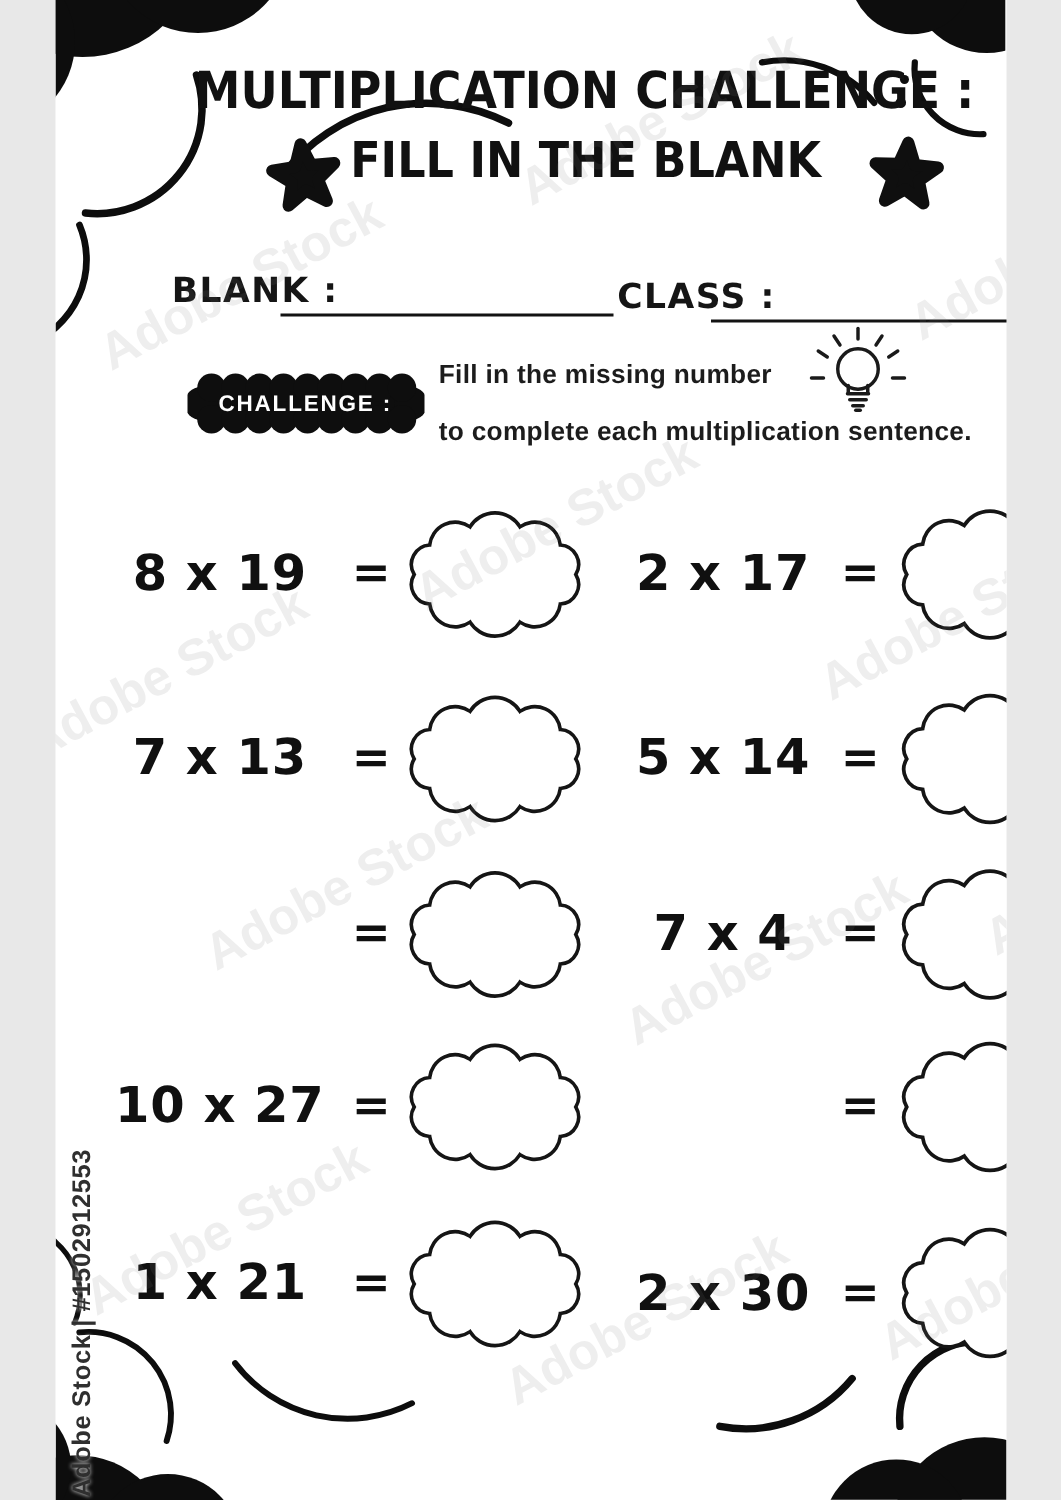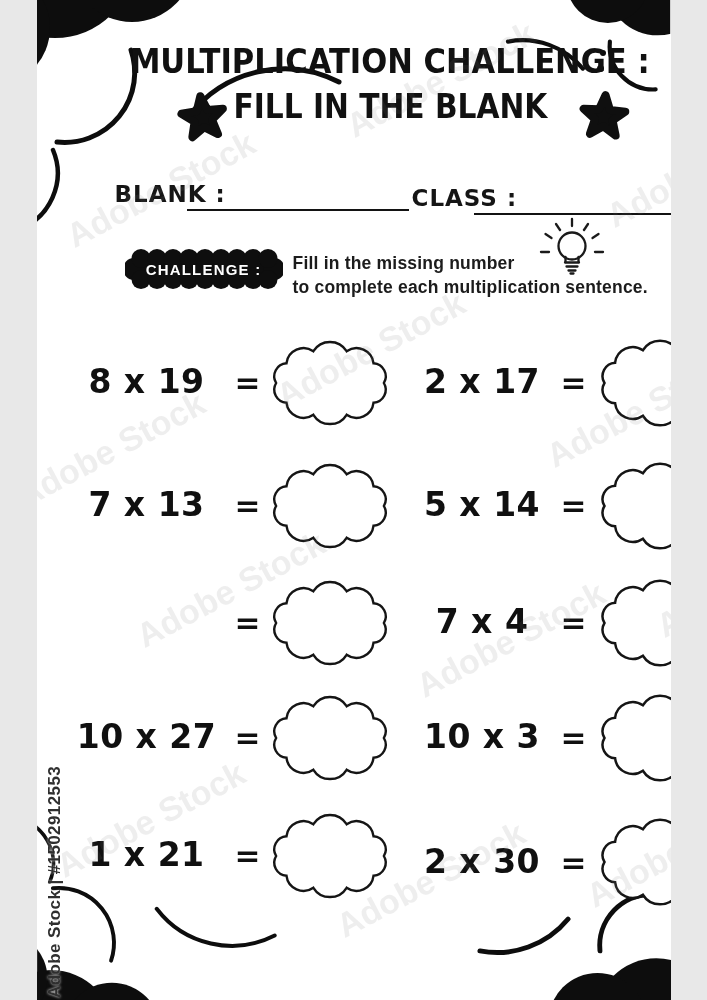--- a/index.html
+++ b/index.html
@@ -36,21 +36,21 @@
   #class-line{left:437px;top:213px;width:224px;}
   
   #direction-badge{position:absolute;left:88px;top:247px;width:158px;height:44px;}
   #direction-badge svg{position:absolute;left:0;top:0;width:100%;height:100%;}
   #direction-badge .badge-text{
     position:absolute;left:0;top:0;width:100%;height:100%;display:flex;
     align-items:center;justify-content:center;color:#fff;font-size:15px;
     font-weight:bold;letter-spacing:1.2px;font-family:"Liberation Sans",sans-serif;}
   .direction-text{position:absolute;left:256px;font-size:17.5px;font-weight:600;
     color:#1c1c1c;font-family:"Liberation Sans",sans-serif;letter-spacing:.2px;white-space:nowrap;}
-  #dir-line1{top:253px;text-align:center;}
+  #dir-line1{top:239px;text-align:center;}
   #dir-line2{top:277px;}
   #lightbulb{position:absolute;left:499px;top:216px;width:72px;height:72px;}
   
   .expr{position:absolute;font-size:33px;font-weight:bold;letter-spacing:.5px;
     text-align:center;white-space:nowrap;color:#101010;line-height:44px;}
   .expr.colL{left:25px;width:170px;}
   .expr.colR{left:363px;width:165px;}
   .eq{position:absolute;font-size:31px;font-weight:bold;color:#101010;line-height:44px;width:30px;text-align:center;}
   .eq.colL{left:196px;}
   .eq.colR{left:522px;}
@@ -233,21 +233,20 @@
   <div class="cloud colR c2"><svg viewBox="0 0 140 96" width="100%" height="100%">
         <use href="#sym-cloud"></use>
       </svg></div>
 
   <div class="expr colR t3">7 x 4</div>
   <div class="eq colR t3">=</div>
   <div class="cloud colR c3"><svg viewBox="0 0 140 96" width="100%" height="100%">
         <use href="#sym-cloud"></use>
       </svg></div>
 
-  <div class="expr colR t4">10 x 3</div>
   <div class="eq colR t4">=</div>
   <div class="cloud colR c4"><svg viewBox="0 0 140 96" width="100%" height="100%">
         <use href="#sym-cloud"></use>
       </svg></div>
 
   <div class="expr colR t5r">2 x 30</div>
   <div class="eq colR t5r">=</div>
   <div class="cloud colR c5r"><svg viewBox="0 0 140 96" width="100%" height="100%">
         <use href="#sym-cloud"></use>
       </svg></div>

